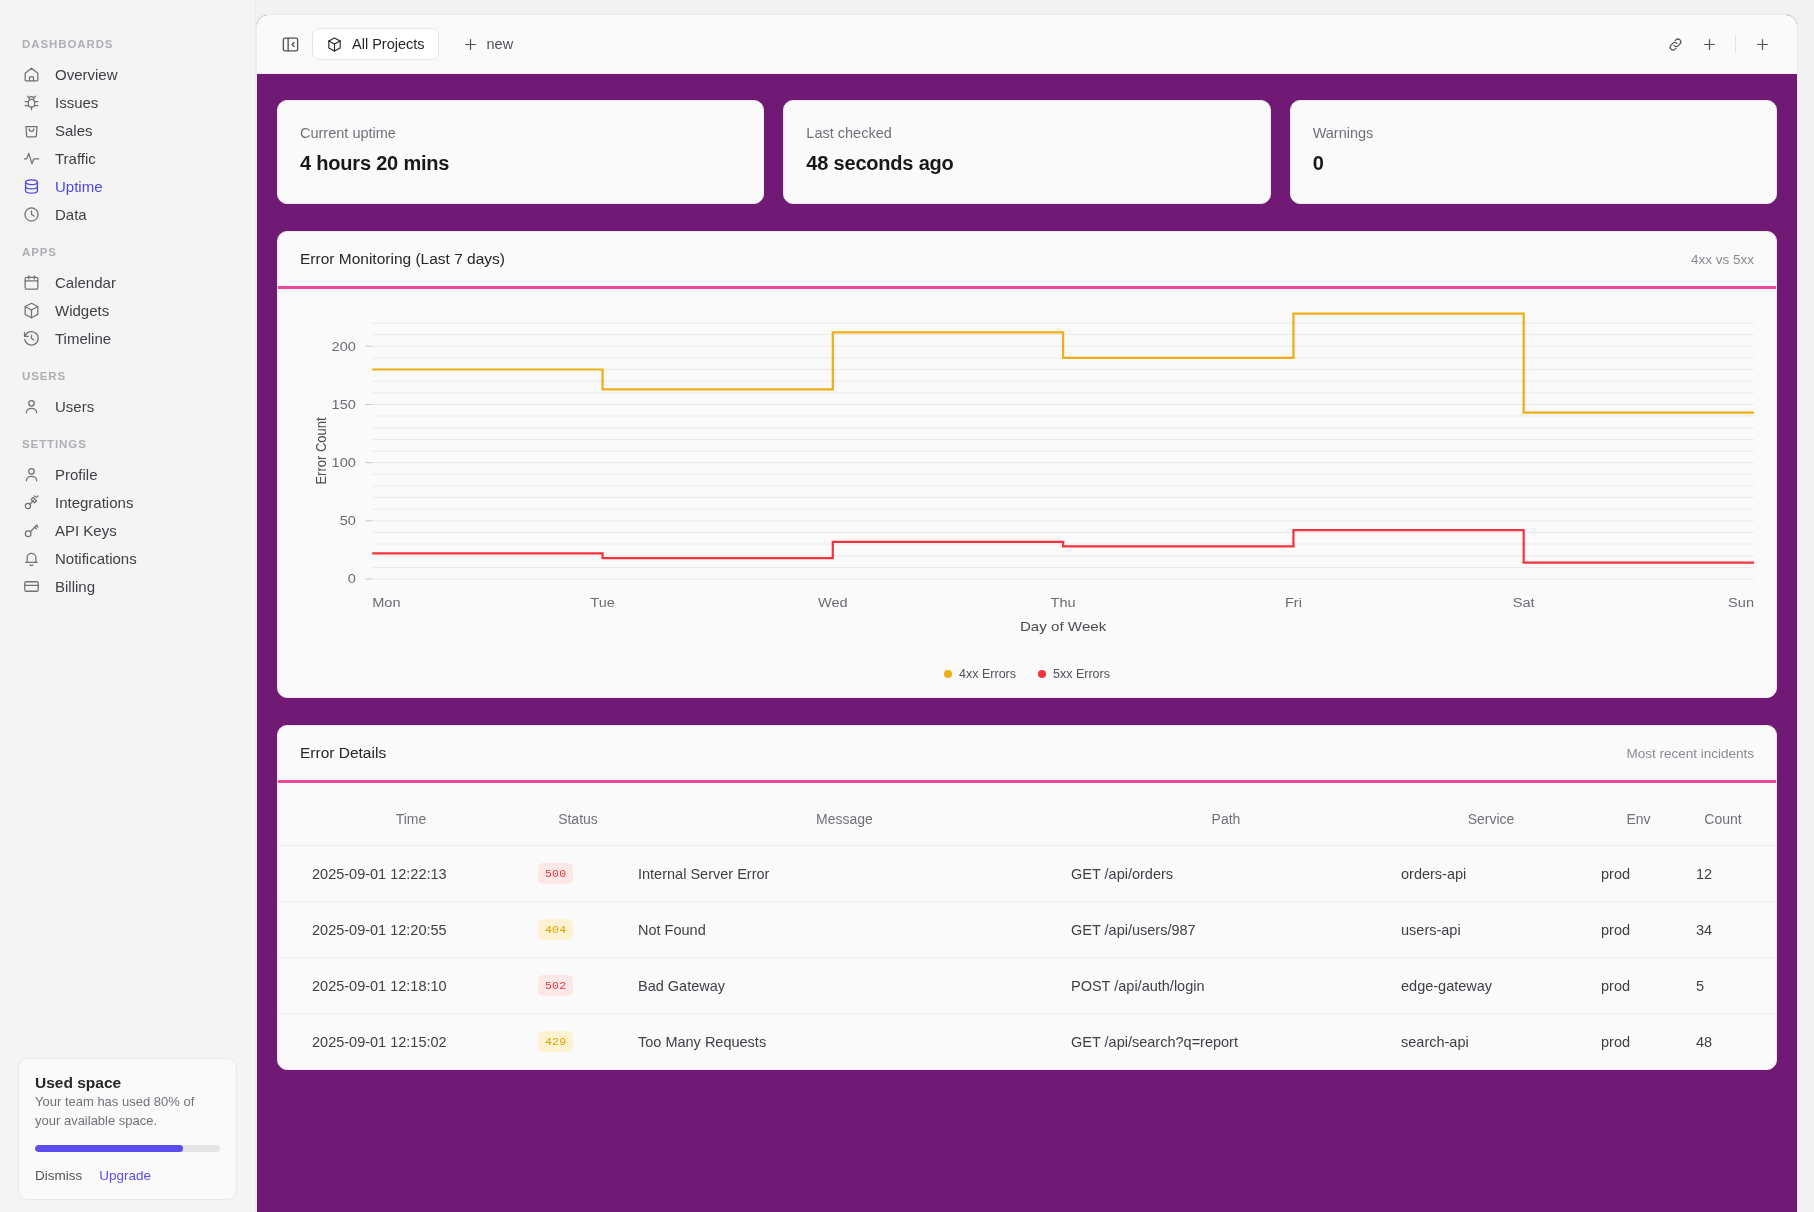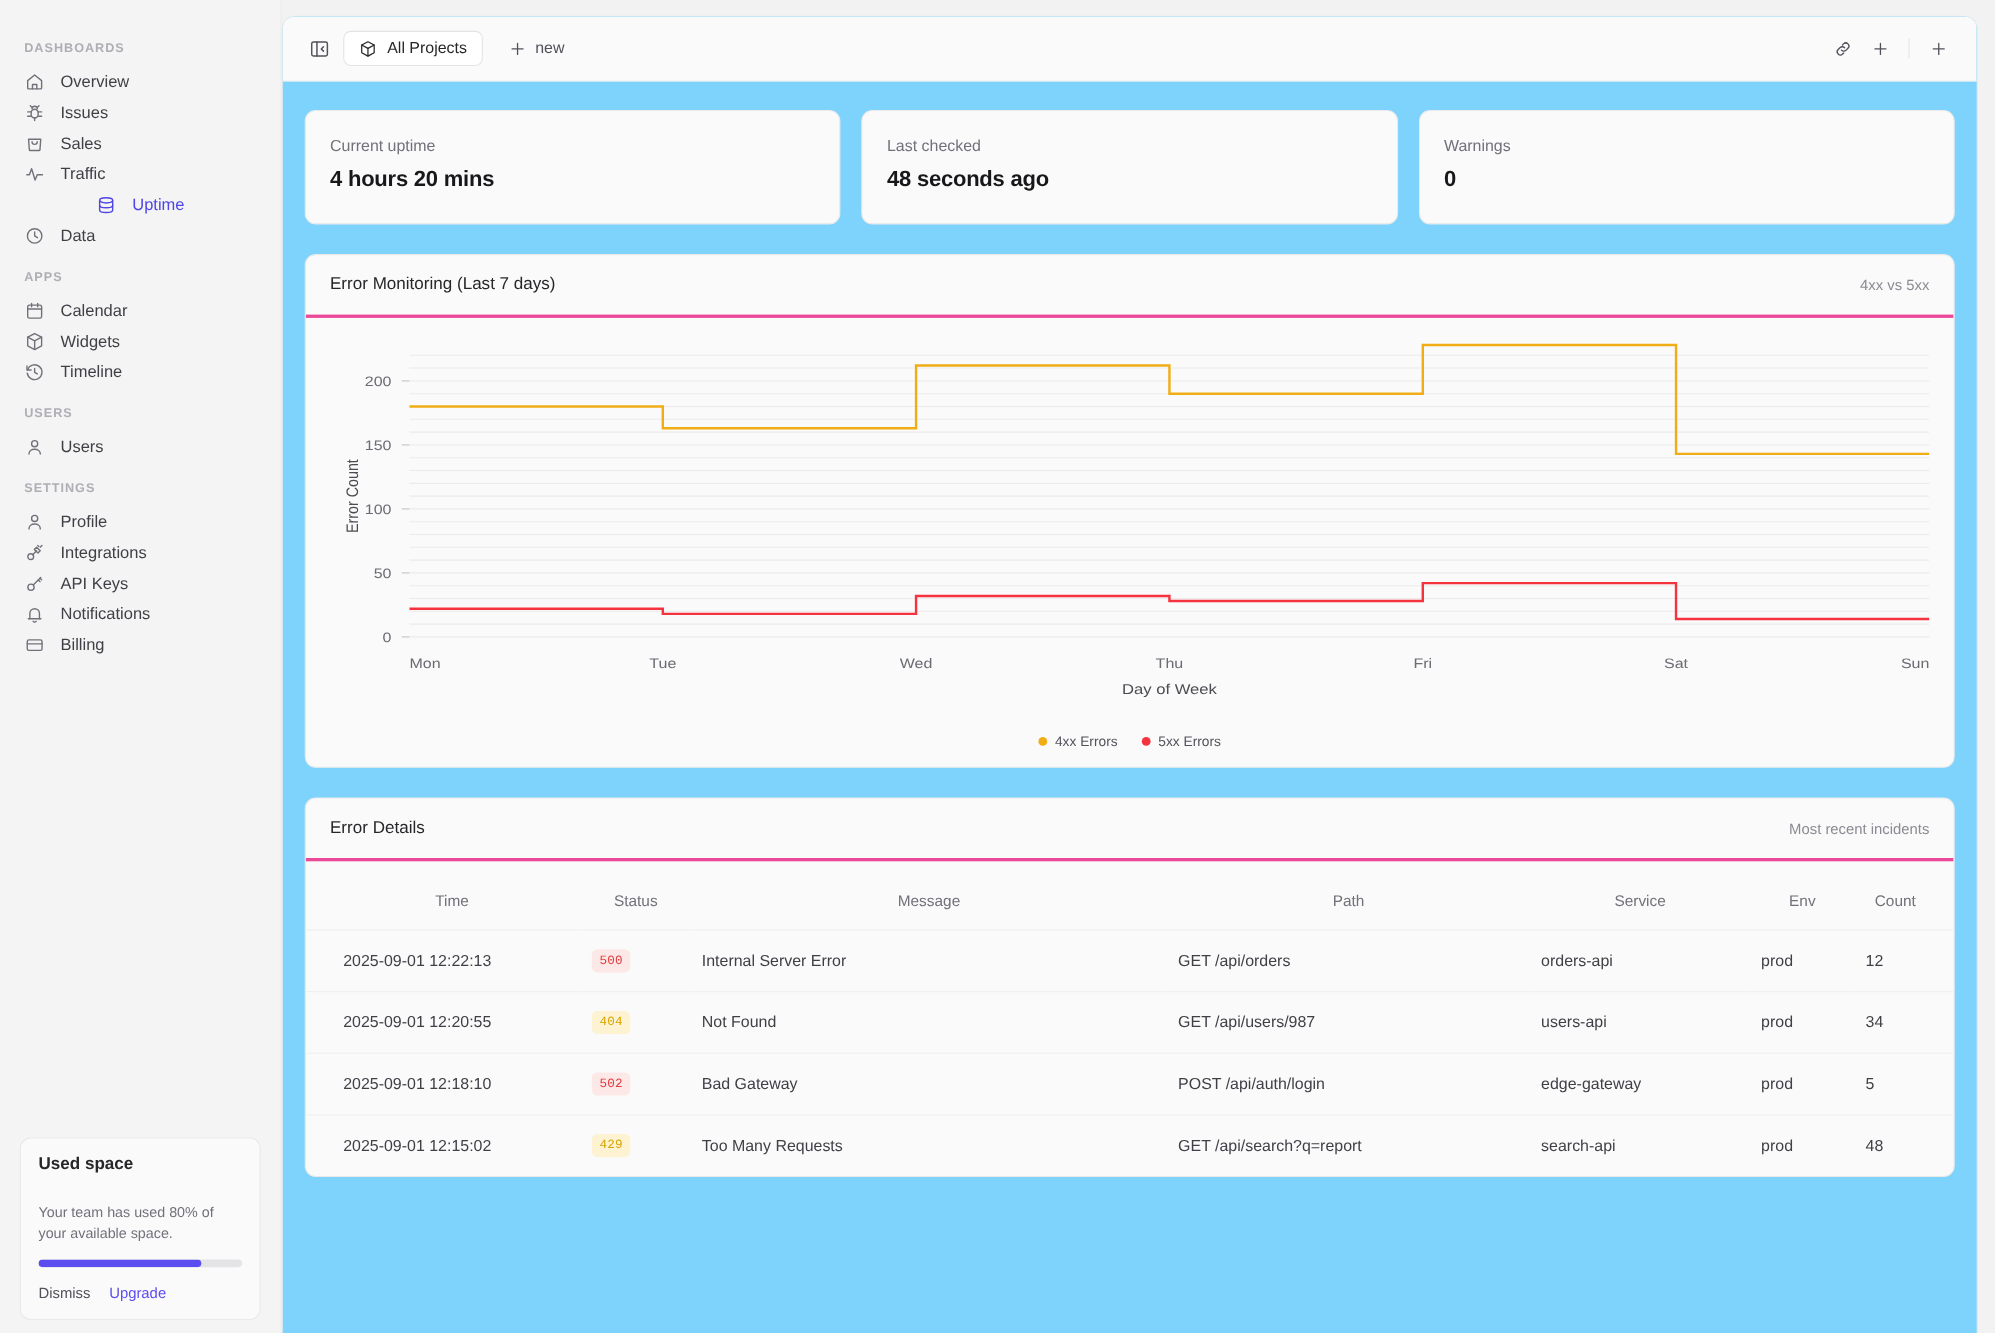--- a/index.html
+++ b/index.html
@@ -49,52 +49,52 @@
     font-size: 11.5px; font-weight: 700; letter-spacing: 0.9px;
     color: #aeaeb4; padding: 18px 22px 10px 22px; text-transform: uppercase;
   }
   .sb-item {
     display: flex; align-items: center; gap: 14px;
     padding: 6px 22px; height: 28px; margin-bottom: 0;
     color: #3f3f46; font-size: 15px; cursor: pointer;
   }
   .sb-item + .sb-item { margin-top: 0; }
   .sb-item .ico { width: 19px; height: 19px; flex: 0 0 19px; display: block; color: #71717a; }
-  .sb-item.active { color: #4f46e5; justify-content: center; }
+  .sb-item.active { color: #4f46e5; }
   .sb-item.active .ico { color: #4f46e5; }
   .sb-item-label { line-height: 1; }
 
   
   .used-card {
     margin: 0 18px 12px 18px;
     background: #fafafa;
     border: 1px solid #e9e9ec;
     border-radius: 10px;
     padding: 15px 16px 16px 16px;
   }
-  .used-title { font-size: 15.5px; font-weight: 700; color: #27272a; margin-bottom: 25px; }
+  .used-title { font-size: 15.5px; font-weight: 700; color: #27272a; margin-bottom: 1px; }
   .used-desc { font-size: 13px; color: #71717a; line-height: 1.42; margin-bottom: 15px; }
   .bar-track { height: 7px; border-radius: 4px; background: #e4e4e7; overflow: hidden; }
   .bar-fill { height: 7px; border-radius: 4px; background: #5b4df0; }
   .used-actions { display: flex; gap: 17px; margin-top: 16px; font-size: 13.5px; }
   .link-dismiss { color: #52525b; cursor: pointer; }
   .link-upgrade { color: #5b4df0; cursor: pointer; }
   .logout-row {
     display: flex; align-items: center; gap: 15px;
     padding: 6px 22px 26px 22px; color: #3f3f46; font-size: 15px; cursor: pointer;
   }
   .logout-row .ico { width: 19px; height: 19px; flex: 0 0 19px; color: #71717a; }
 
   
   .main {
     flex: 1 1 auto; height: 1212px; overflow: hidden;
     padding: 14px 16px 0 0; background: #f2f2f2;
   }
   .main-inner {
-    background: #7dd3fc; border: 1px solid #ececec;
+    background: #701a75; border: 1px solid #ececec;
     border-radius: 12px 0 0 0; height: 1198px;
     border-bottom: none; border-right: none;
     border-top-right-radius: 12px; border-right: 1px solid #ececec;
     overflow: hidden;
   }
   .topbar {
     height: 59px; display: flex; align-items: center;
     padding: 0 20px 0 18px; border-bottom: 1px solid #efefef;
     background: #fafafa;
   }

